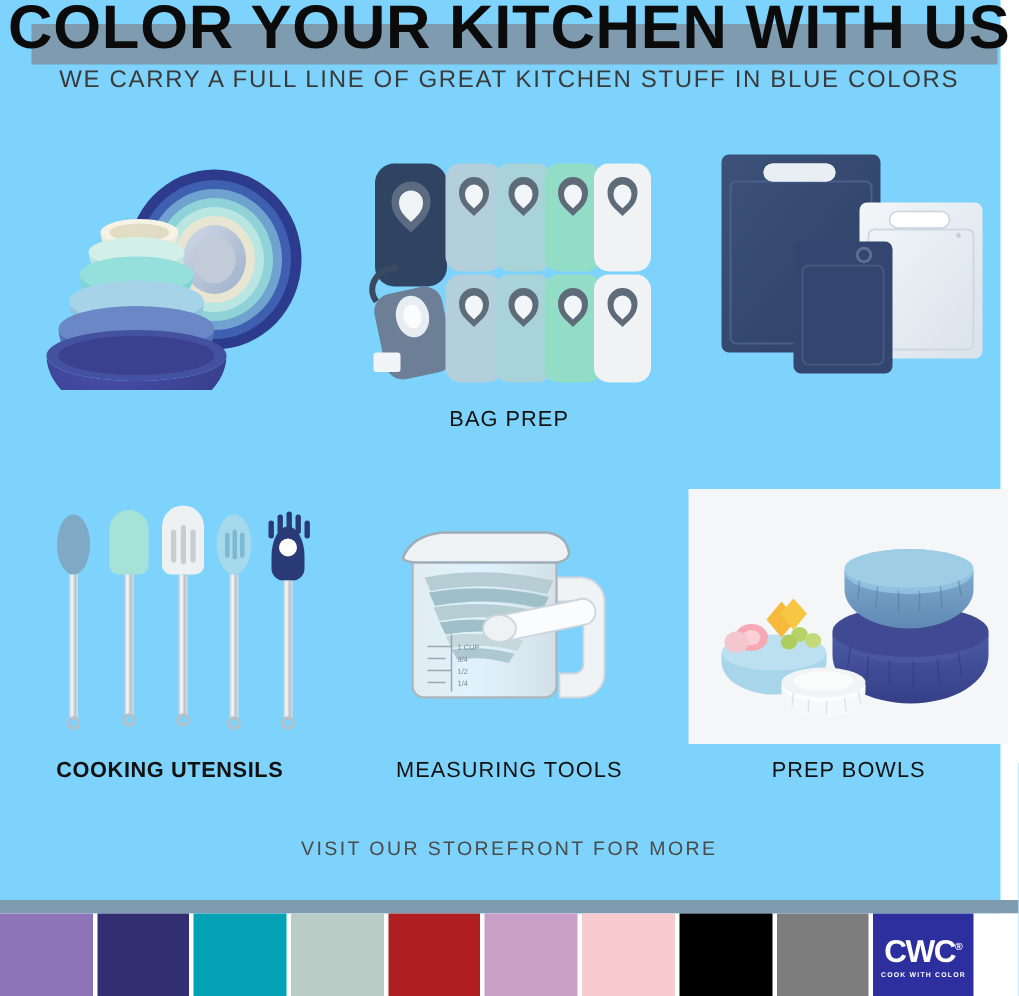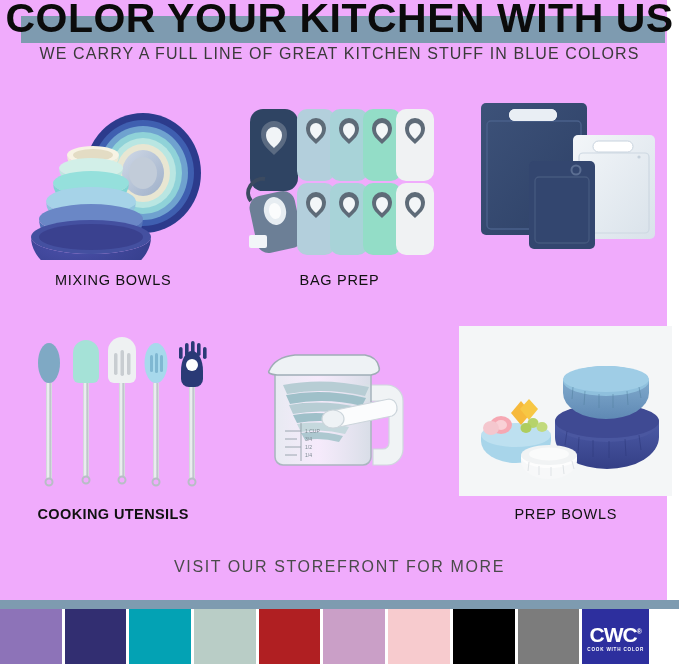--- a/index.html
+++ b/index.html
@@ -3,21 +3,21 @@
 <meta charset="utf-8">
 <style>
   html,body{margin:0;padding:0;}
   body{
     width:679px;height:664px;
     background:#ffffff;
     font-family:"Liberation Sans", sans-serif;
     overflow:hidden;
     position:relative;
   }
-  .banner{position:relative;width:667px;height:664px;background:#f0abfc;}
+  .banner{position:relative;width:667px;height:664px;background:#7dd3fc;}
 
   
   .header{position:relative;height:72px;}
   .header-band{
     position:absolute;left:21px;top:16px;width:644px;height:27px;
     background:#7e9bb0;
   }
   .header-title{
     position:absolute;left:0;top:-6px;width:679px;
     text-align:center;
@@ -58,27 +58,27 @@
   .cap{
     margin-top:10px;
     font-size:14.5px;
     letter-spacing:0.7px;
     color:#111;
     text-align:center;
     white-space:nowrap;
   }
   .cap.bold{font-weight:bold;letter-spacing:0.4px;}
 
-  .row2{margin-top:38px;}
+  .row2{margin-top:38px;justify-content:center;}
 
   
   .footer-text{
     position:absolute;left:0;top:558px;width:679px;
     text-align:center;
-    font-size:16px;
+    font-size:13px;
     letter-spacing:1.6px;
     color:#4a4a4a;
     white-space:nowrap;
   }
 
   
   .strip-wrap{position:absolute;left:0;top:600px;width:679px;height:64px;}
   .strip-top{position:absolute;left:0;top:0;width:679px;height:9px;background:#7e9bb0;}
   .strip{
     position:absolute;left:0;top:9px;width:679px;height:55px;
@@ -154,21 +154,20 @@
             <ellipse cx="78" cy="106" rx="45" ry="14" fill="#a6d3e8"></ellipse>
 
             <path d="M26 124 a52 15 0 0 0 104 0 a52 35 0 0 1 -104 0z" fill="#5573b8"></path>
             <ellipse cx="78" cy="124" rx="52" ry="15" fill="#6a87c6"></ellipse>
 
             <path d="M18 142 a60 17 0 0 0 120 0 a60 42 0 0 1 -120 0z" fill="url(#mbNavy)"></path>
             <ellipse cx="78" cy="142" rx="60" ry="17" fill="#4450a0"></ellipse>
             <ellipse cx="78" cy="142" rx="52" ry="13" fill="#3a418f"></ellipse>
           </svg>
         </div>
-        <div class="cap">MIXING BOWLS</div>
       </div>
 
       <div class="cell">
         <div class="thumb">
           <svg width="200" height="165" viewBox="0 0 200 165">
             <defs>
               <g id="clipShape">
                 <path d="M0 0 h26 a10 10 0 0 1 10 10 v62 a10 10 0 0 1 -10 10 h-26 a10 10 0 0 1 -10 -10 v-62 a10 10 0 0 1 10 -10 z"></path>
               </g>
             </defs>
@@ -369,20 +368,21 @@
               <line x1="62" y1="96" x2="62" y2="134"></line>
             </g>
             <g fill="#7b8891" font-size="5" font-family="'Liberation Sans', sans-serif">
               <text x="66" y="106">1 CUP</text>
               <text x="66" y="114">3/4</text>
               <text x="66" y="122">1/2</text>
               <text x="66" y="130">1/4</text>
             </g>
           </svg>
         </div>
+        <div class="cap">MEASURING TOOLS</div>
       </div>
 
       <div class="cell">
         <div class="thumb tinted">
           <svg width="205" height="168" viewBox="0 0 205 168">
             <defs>
               <linearGradient id="navyBowl" x1="0" y1="0" x2="0" y2="1">
                 <stop offset="0%" stop-color="#4b5aa5"></stop>
                   <stop offset="100%" stop-color="#343f86"></stop>
               </linearGradient>

